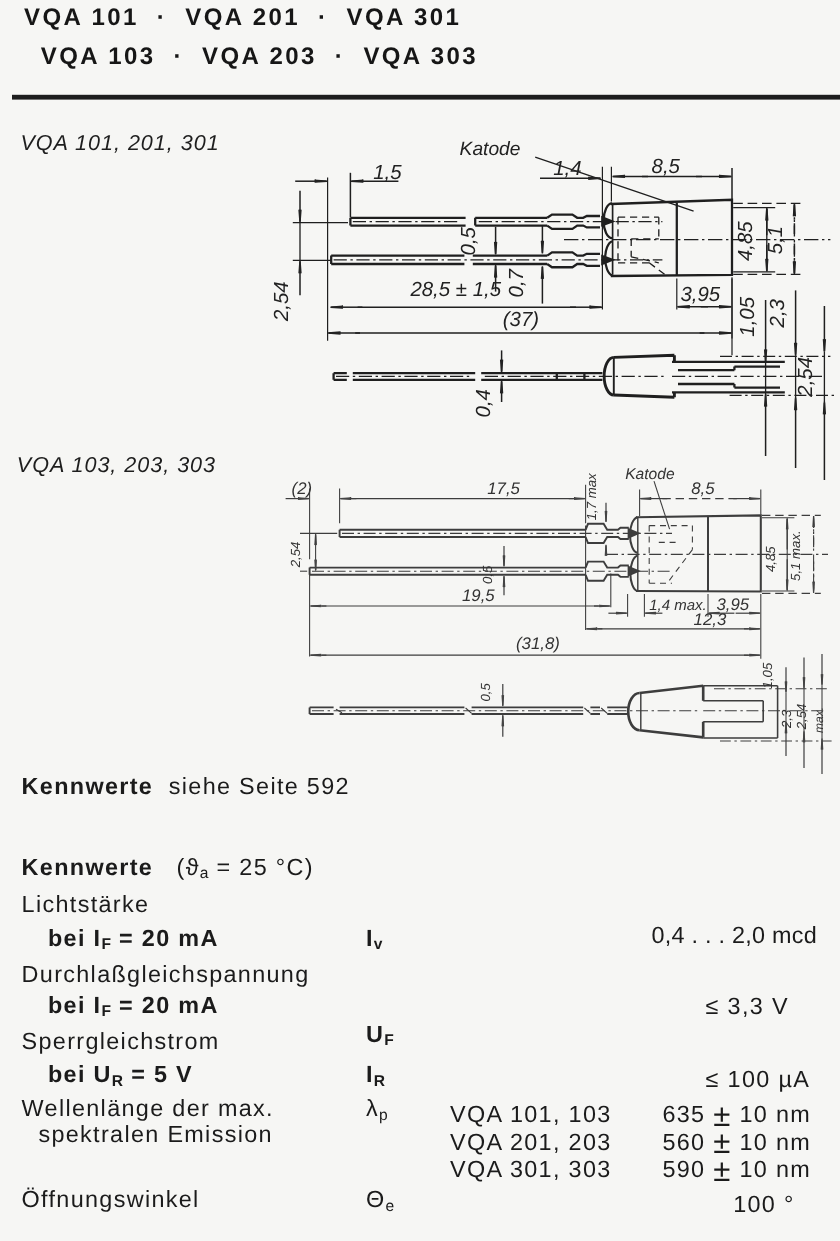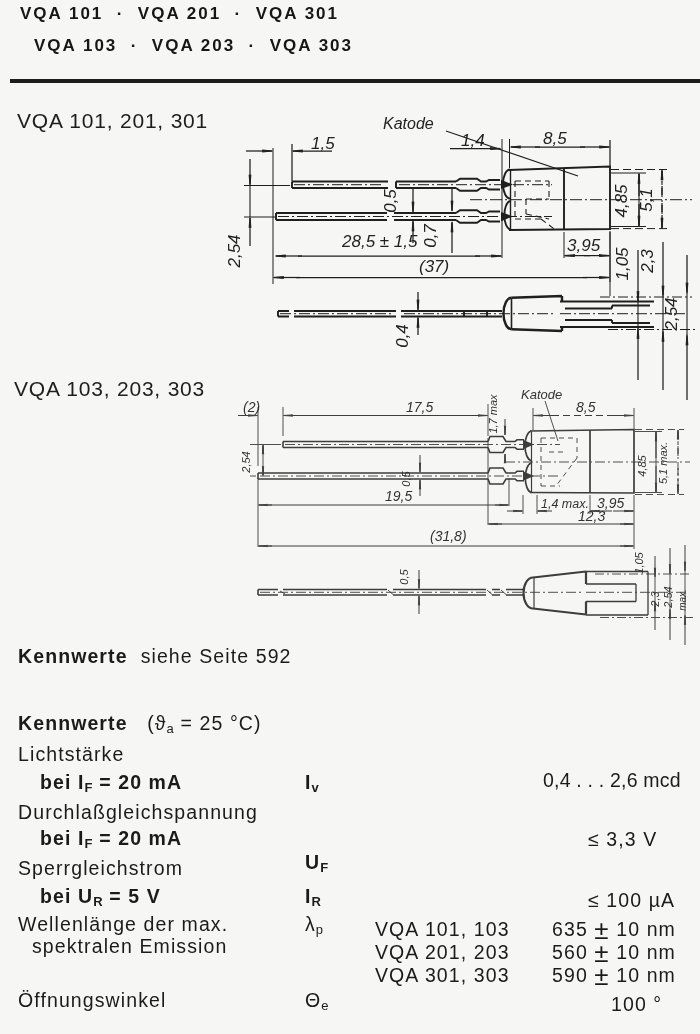--- a/index.html
+++ b/index.html
@@ -1,19 +1,19 @@
 <!DOCTYPE html>
 <html><head>
 <meta charset="utf-8">
 <style>
   html,body{margin:0;padding:0;}
   body{width:700px;height:1034px;background:#f6f6f4;font-family:"Liberation Sans",sans-serif;color:#1b1b1b;position:relative;overflow:hidden;}
   .abs{position:absolute;white-space:nowrap;}
-  .hdr{font-weight:bold;font-size:17px;letter-spacing:2px;color:#161616;}
-  .sub{font-size:21px;letter-spacing:0.8px;color:#1e1e1e;}
+  .hdr{font-weight:bold;font-size:20px;letter-spacing:2px;color:#161616;}
+  .sub{font-size:18px;letter-spacing:0.8px;color:#1e1e1e;font-style:italic;}
   .t{font-size:19.5px;letter-spacing:1.1px;}
   .b{font-weight:bold;}
   .pm{font-size:26px;line-height:0;vertical-align:-3px;}
   sub{font-size:13px;vertical-align:-3px;letter-spacing:0.2px;}
   svg{position:absolute;left:0;top:0;}
 </style>
 </head>
 <body>
 
 <div class="abs hdr" style="left:20px;top:4px;">VQA 101 &nbsp;·&nbsp; VQA 201 &nbsp;·&nbsp; VQA 301</div>
@@ -371,21 +371,21 @@
 </svg>
 
 <div class="abs t" style="left:18px;top:645px;"><span class="b">Kennwerte</span>&nbsp; siehe Seite 592</div>
 
 <div class="abs t" style="left:18px;top:712px;"><span class="b">Kennwerte</span>&nbsp;&nbsp; (ϑ<sub>a</sub> = 25 °C)</div>
 
 <div class="abs t" style="left:18px;top:743px;">Lichtstärke</div>
 
 <div class="abs t" style="left:40px;top:771px;"><span class="b">bei I<sub>F</sub> = 20 mA</span></div>
 <div class="abs t" style="left:305px;top:771px;"><span class="b">I</span><sub><span class="b">v</span></sub></div>
-<div class="abs t" style="left:543px;top:769px;letter-spacing:0.2px;">0,4 . . . 2,6 mcd</div>
+<div class="abs t" style="left:543px;top:769px;letter-spacing:0.2px;">0,4 . . . 2,0 mcd</div>
 
 <div class="abs t" style="left:18px;top:801px;">Durchlaßgleichspannung</div>
 
 <div class="abs t" style="left:40px;top:827px;"><span class="b">bei I<sub>F</sub> = 20 mA</span></div>
 <div class="abs t" style="left:305px;top:851px;"><span class="b">U<sub>F</sub></span></div>
 <div class="abs t" style="left:588px;top:828px;">≤ 3,3 V</div>
 
 <div class="abs t" style="left:18px;top:857px;">Sperrgleichstrom</div>
 
 <div class="abs t" style="left:40px;top:885px;"><span class="b">bei U<sub>R</sub> = 5 V</span></div>

